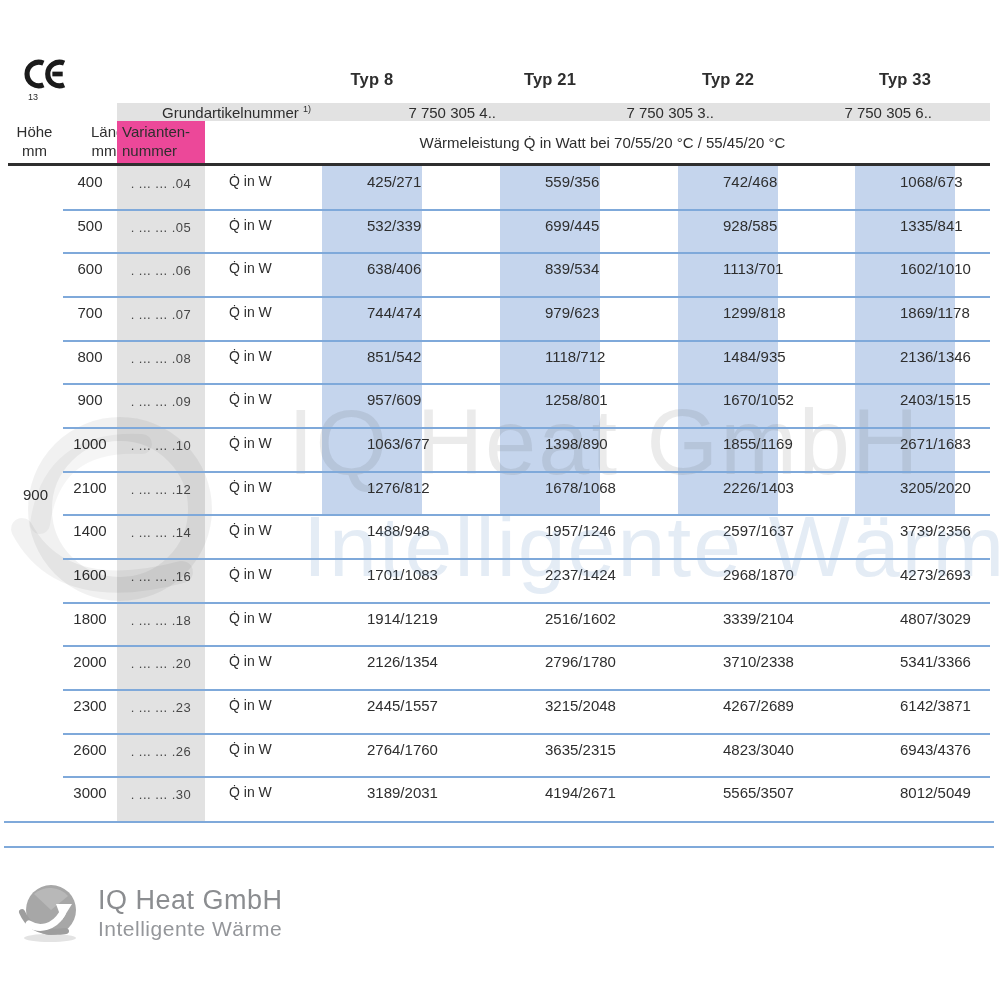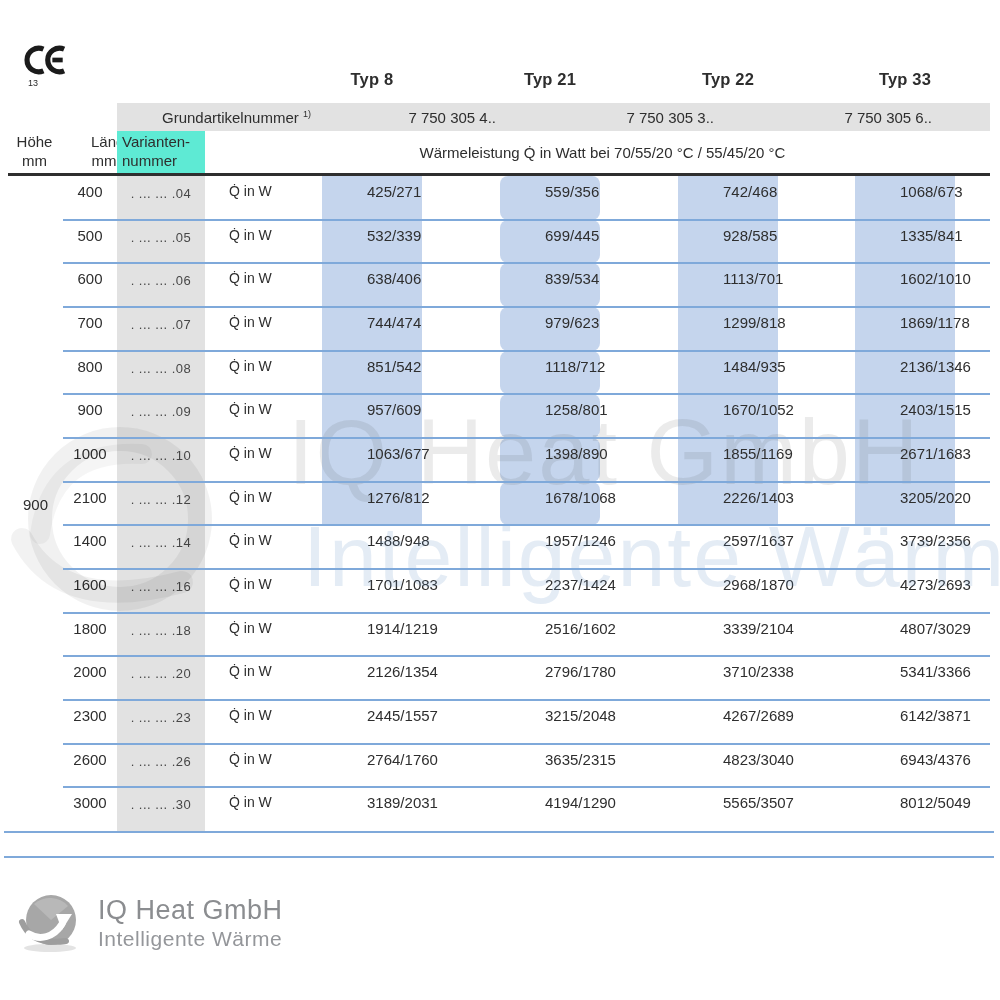--- a/index.html
+++ b/index.html
@@ -2,56 +2,56 @@
 <html><head>
 <meta charset="utf-8">
 <style>
   * { margin:0; padding:0; box-sizing:border-box; }
   html,body { background:#fff; }
   body { font-family:"Liberation Sans", sans-serif; color:#2e2e2e; }
   .sheet { position:relative; width:1000px; height:1000px; background:#fff; overflow:hidden;
            --cols: 63px 54px 88px 117px 100px 78px 100px 78px 100px 77px 100px 45px; }
 
   
-  .ce-wrap { position:absolute; left:18px; top:44px; width:60px; }
+  .ce-wrap { position:absolute; left:18px; top:58px; width:60px; }
   .ce-num { font-size:9px; color:#2a2a2a; margin-left:10px; margin-top:-2px; }
 
   .typ-row { display:grid; grid-template-columns:var(--cols); margin-top:55px; height:48px; align-items:center; }
   .typ-label { font-weight:bold; font-size:16.5px; text-align:center; letter-spacing:.2px; }
   .typ-1 { grid-column:5; } .typ-2 { grid-column:7; } .typ-3 { grid-column:9;text-align:center; } .typ-4 { grid-column:11; }
 
-  .gan-row { position:relative; display:grid; grid-template-columns:var(--cols); height:28px; align-items:center;gap:20px; }
+  .gan-row { position:relative; display:grid; grid-template-columns:var(--cols); height:18px; align-items:center;gap:20px; }
   .gan-row::before { content:""; position:absolute; left:117px; right:10px; top:0; bottom:0; background:#e2e2e2; }
   .gan-label { grid-column:3 / span 2; position:relative; font-size:15px; padding-left:5px; white-space:nowrap; }
   .gan-label sup { font-size:9px; }
   .gan-num { position:relative; font-size:15px; text-align:right; padding-right:6px; white-space:nowrap; }
   .gan-1 { grid-column:5; } .gan-2 { grid-column:7; } .gan-3 { grid-column:9; } .gan-4 { grid-column:11; }
 
   .sub-row { position:relative; display:grid; grid-template-columns:var(--cols); height:42px; }
   .hdr2 { font-size:15px; line-height:1.25; align-self:center; text-align:center; }
   .col-hoehe-h { grid-column:1; padding-left:6px; }
   .col-laenge-h { grid-column:2;margin-left:28px; }
-  .col-var-h { grid-column:3; background:#5eead4; text-align:left; padding:2px 0 0 5px; align-self:stretch; }
+  .col-var-h { grid-column:3; background:#ec4899; text-align:left; padding:2px 0 0 5px; align-self:stretch; }
   .col-waerme-h { grid-column:4 / -1; align-self:center; text-align:center; font-size:15px; }
 
   .thick-line { position:relative; margin:0 10px 0 8px; height:3px; background:#2f2f2f; }
 
   
   .tbody { position:relative; height:655px; display:flex; flex-direction:column; }
   .row { position:relative; flex:1; display:grid; grid-template-columns:var(--cols); }
   .row::after { content:""; position:absolute; left:63px; right:10px; bottom:-1px; height:2px;
                 background:#7fa9da; z-index:4; }
   .row:last-child::after { display:none; }
   .cell { padding-top:7px; font-size:15px; }
   .c-laenge { grid-column:2; text-align:center; }
   .c-var { grid-column:3; background:#e2e2e2; text-align:center; font-size:13px; color:#474747;
            padding-top:10px; letter-spacing:.5px; white-space:nowrap; }
   .c-q { grid-column:4; padding-left:24px; font-size:14px; white-space:nowrap; }
   .vcell { text-align:right; padding-right:7px; white-space:nowrap;padding-left:45px; }
-  .v-1 { grid-column:5; } .v-2 { grid-column:7;border-radius:8px; } .v-3 { grid-column:9; } .v-4 { grid-column:11; }
+  .v-1 { grid-column:5; } .v-2 { grid-column:7; } .v-3 { grid-column:9; } .v-4 { grid-column:11; }
   .row.shaded .vcell { background:rgba(134,167,217,0.48); }
 
   .hoehe-val { position:absolute; left:0; width:63px; top:50%; transform:translateY(-50%);
                text-align:center; padding-left:8px; font-size:15px; z-index:2; }
 
   
   .wm { position:absolute; pointer-events:none; z-index:3; white-space:nowrap; line-height:1; }
   .wm-logo { left:-8px; top:238px; }
   .wm-l1 { left:288px; top:230px; font-size:92px; letter-spacing:2px; color:rgba(60,60,60,0.10); }
   .wm-l2 { left:303px; top:337px; font-size:86px; letter-spacing:2px; color:rgba(95,140,195,0.17); }
@@ -265,21 +265,21 @@
       <div class="cell vcell v-2">3635/2315</div>
       <div class="cell vcell v-3">4823/3040</div>
       <div class="cell vcell v-4">6943/4376</div>
     </div>
 
     <div class="row">
       <div class="cell c-laenge">3000</div>
       <div class="cell c-var">. ... ... .30</div>
       <div class="cell c-q">Q̇ in W</div>
       <div class="cell vcell v-1">3189/2031</div>
-      <div class="cell vcell v-2">4194/1290</div>
+      <div class="cell vcell v-2">4194/2671</div>
       <div class="cell vcell v-3">5565/3507</div>
       <div class="cell vcell v-4">8012/5049</div>
     </div>
   </div>
 
   <div class="bline first"></div>
   <div class="bline second"></div>
 
   <div class="footer">
     <svg width="66" height="62" viewBox="0 0 66 62">

